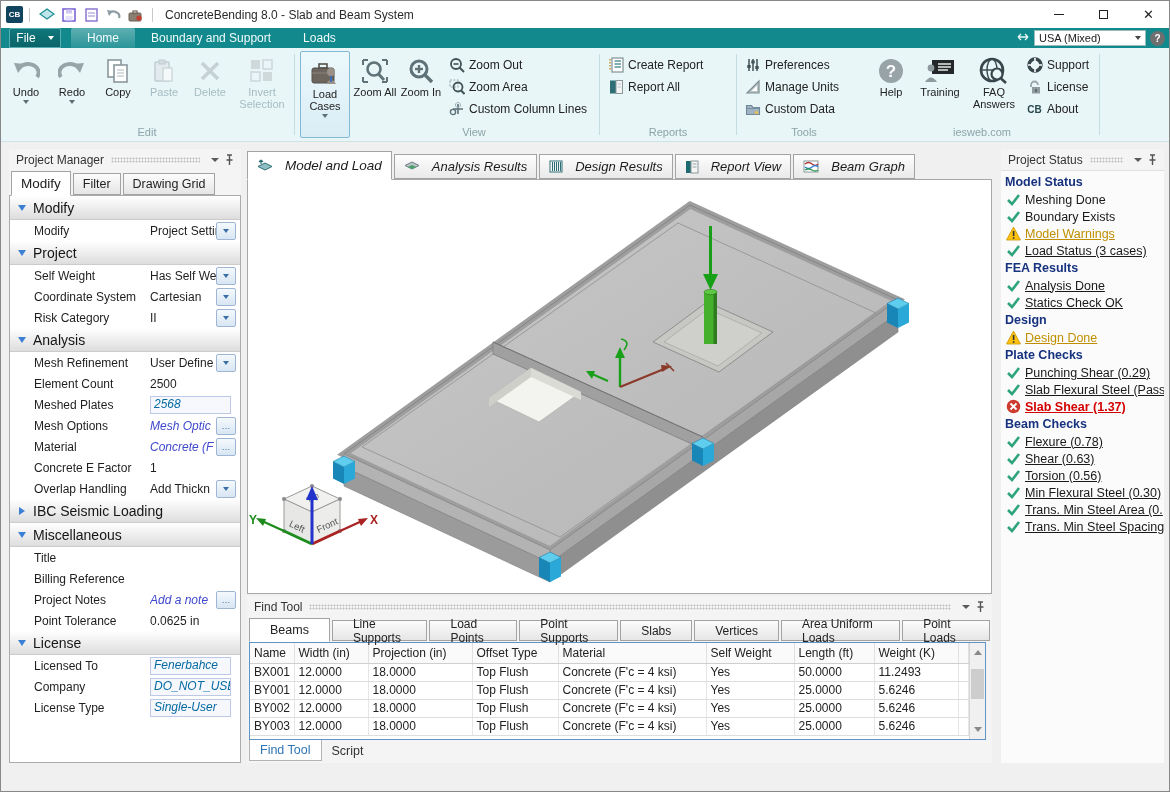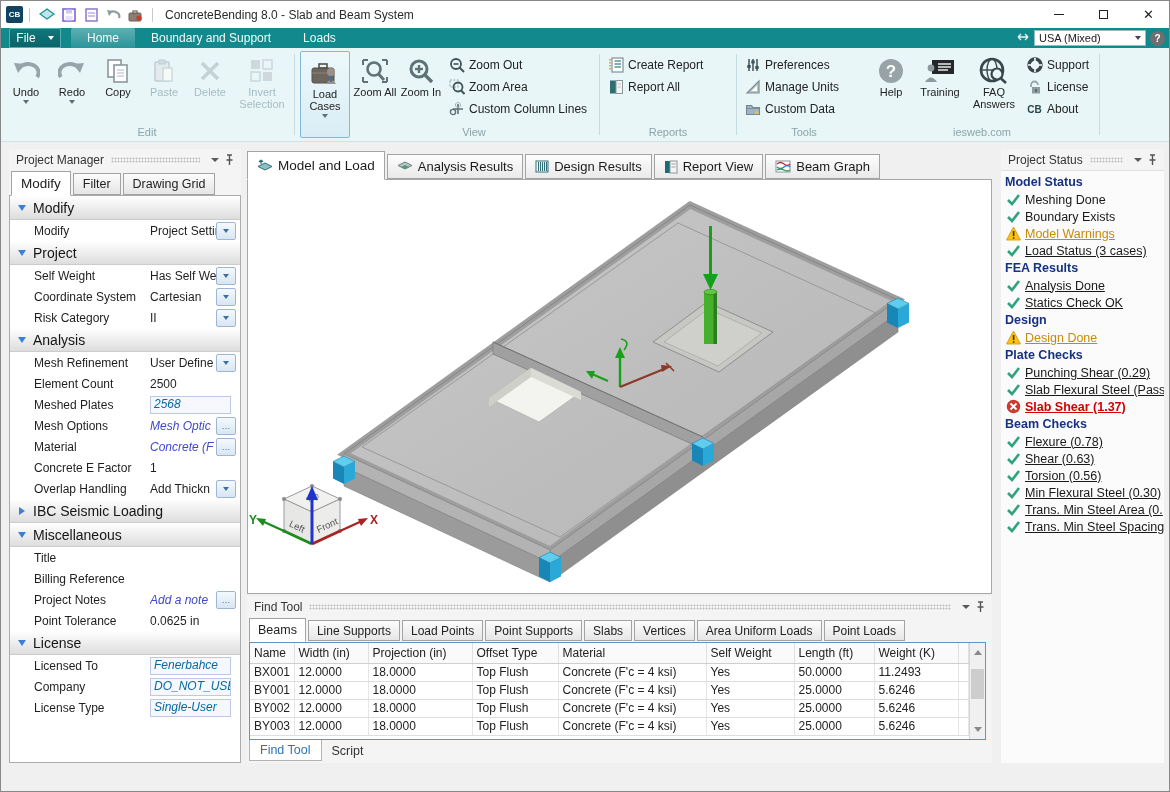--- a/index.html
+++ b/index.html
@@ -62,27 +62,27 @@
   .plabel{margin-left:24px;width:116px;font-size:12px;color:#1e1e1e;white-space:nowrap;overflow:hidden;flex:none;}
   .pval{flex:1;font-size:12px;color:#1e1e1e;white-space:nowrap;overflow:hidden;min-width:0;}
   .pval.it{font-style:italic;color:#3f48cc;}
   .pval.boxed{border:1px solid #bcc8e6;background:#f6f8fd;font-style:italic;color:#0369a1;height:18px;line-height:15px;padding:0 3px;margin-right:9px;}
   .pbtn{flex:none;width:20px;height:18px;margin-right:4px;border:1px solid #9eb6d3;border-radius:2px;background:linear-gradient(#f4f9fd,#d8e6f3);display:flex;align-items:center;justify-content:center;font-size:9px;color:#3a6ea5;}
   .pbtn .caret-b{width:0;height:0;border-left:3.5px solid transparent;border-right:3.5px solid transparent;border-top:4px solid #3a6ea5;}
 
   
   .center{position:absolute;left:246px;top:148px;width:745px;height:614px;}
   .doctabs{position:absolute;left:0;top:0;height:30px;right:0;display:flex;align-items:flex-end;}
-  .dtab{height:25px;border:1px solid #a3a3a3;background:linear-gradient(#fdfdfd,#e9e9e9);display:flex;align-items:center;gap:5px;padding:0 9px;font-size:13px;color:#1c1c1c;margin-right:2px;}
+  .dtab{height:25px;border:1px solid #a3a3a3;background:linear-gradient(#fdfdfd,#e9e9e9);display:flex;align-items:center;gap:12px;padding:0 9px;font-size:13px;color:#1c1c1c;margin-right:2px;font-style:italic;}
   .dtab.active{height:29px;background:#fff;border-bottom-color:#fff;margin-bottom:-1px;z-index:2;font-size:13.5px;}
   .viewport{position:absolute;left:0;top:30px;width:745px;height:415px;background:#fff;border:1px solid #a8a8a8;}
 
   .findtool{position:absolute;left:0;top:447px;width:745px;height:167px;background:#f4f4f4;}
   .fttabs{display:flex;height:24px;padding-left:2px;}
-  .fttab{border:1px solid #a3a3a3;background:linear-gradient(#fcfcfc,#e6e6e6);padding:0 8px;font-size:12px;color:#222;display:flex;align-items:center;margin-right:2px;margin-top:3px;position:relative;z-index:2;}
+  .fttab{border:1px solid #a3a3a3;background:linear-gradient(#fcfcfc,#e6e6e6);padding:0 20px;font-size:12px;color:#222;display:flex;align-items:center;margin-right:2px;margin-top:3px;position:relative;z-index:2;}
   .fttab.active{background:#fff;border-bottom-color:#fff;margin-top:1px;margin-bottom:-1px;font-size:12.5px;}
   .ft-tablebox{position:absolute;left:2px;right:6px;top:46px;height:98px;border:1px solid #5f94c8;background:#fff;}
   table.ftt{border-collapse:collapse;table-layout:fixed;width:719px;}
   .ftt th{height:20px;background:#fafafa;font-weight:normal;font-size:12px;color:#222;text-align:left;padding:0 4px;border-right:1px solid #e0e0e0;border-bottom:1px solid #cfcfcf;white-space:nowrap;overflow:hidden;}
   .ftt td{height:18px;font-size:12px;color:#222;padding:0 4px;border-right:1px solid #e6e6e6;border-bottom:1px solid #dedede;white-space:nowrap;overflow:hidden;}
   .sbar{position:absolute;right:0;top:0;bottom:0;width:16px;background:#f0f0f0;border-left:1px solid #d5d5d5;}
   .sbtn{position:absolute;left:0;width:15px;height:15px;display:flex;align-items:center;justify-content:center;}
   .tri-up{width:0;height:0;border-left:4px solid transparent;border-right:4px solid transparent;border-bottom:5px solid #8a8a8a;}
   .tri-dn{width:0;height:0;border-left:4px solid transparent;border-right:4px solid transparent;border-top:5px solid #8a8a8a;}
   .sthumb{position:absolute;left:1px;top:26px;width:13px;height:30px;background:#cdcdcd;}

